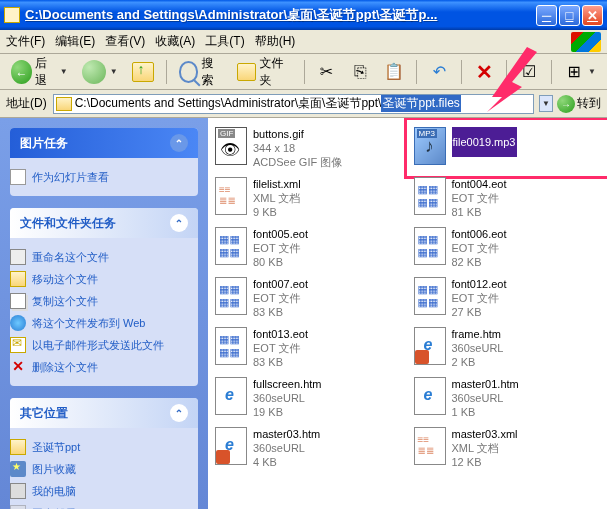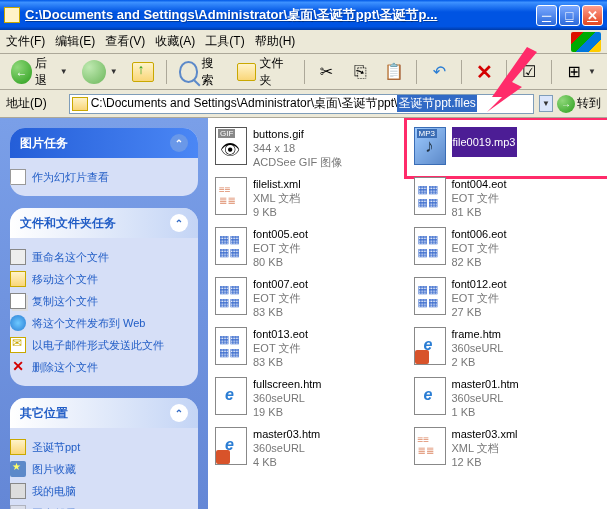--- a/index.html
+++ b/index.html
@@ -28,33 +28,33 @@
 .sep { width: 1px; height: 24px; background: #aca899; margin: 0 3px; }
 .searchico { width: 22px; height: 22px; border-radius: 50%; border: 2px solid #5c89c9; position: relative; }
 .searchico::after{content:"";position:absolute;width:8px;height:2px;background:#5c89c9;bottom:-3px;right:-5px;transform:rotate(45deg);}
 .folderico { width: 22px; height: 18px; background: linear-gradient(to bottom,#fff3c8,#f9d679); border: 1px solid #c9a800; border-radius: 2px; }
 .tico { width: 20px; height: 20px; display: flex; align-items: center; justify-content: center; font-size: 16px; }
 .red-x { color: #d40000; font-weight: bold; font-size: 20px; }
 .dropdown-arrow { font-size: 8px; color: #333; margin-left: 1px; }
 
 
 .addrbar { background: #ece9d8; border-bottom: 1px solid #aca899; padding: 3px 6px; display: flex; align-items: center; height: 28px; font-size: 12px; gap: 4px; }
-.addrlabel { margin-right: 18px; }
+.addrlabel { margin-right: 2px; }
 .addrinput { flex: 1; background: white; border: 1px solid #7f9db9; height: 20px; display: flex; align-items: center; padding: 0 2px; font-size: 12px; overflow: hidden; }
 .addr-folder { width: 16px; height: 14px; background: linear-gradient(to bottom,#fff3c8,#f9d679); border: 1px solid #c9a800; margin-right: 3px; flex-shrink: 0; }
 .addr-highlight { background: #316ac5; color: white; padding: 0 1px; }
 .gobtn { display: flex; align-items: center; gap: 2px; }
 .go-ico { width: 18px; height: 18px; border-radius: 50%; background: radial-gradient(circle at 30% 30%, #8fd87a, #2a9e1b); display: flex; align-items: center; justify-content: center; color: white; font-size: 10px; }
 
 
 .body { display: flex; height: calc(509px - 30px - 24px - 36px - 28px); }
 
 
 .sidebar { width: 208px; background: linear-gradient(to bottom, #7a9fe8, #6487d6); padding: 10px; overflow: hidden; }
-.panel { background: #d6dff7; border-radius: 15px; margin-bottom: 12px; overflow: hidden; }
+.panel { background: #d6dff7; border-radius: 4px; margin-bottom: 12px; overflow: hidden; }
 .panel-hdr { background: linear-gradient(to right, white, #c3d4f5); padding: 6px 10px; font-size: 12px; font-weight: bold; color: #215dc6; display: flex; align-items: center; justify-content: space-between; }
 .panel.primary .panel-hdr { background: linear-gradient(to right, #245ed8, #4b87f5); color: white; }
 .chev { width: 18px; height: 18px; border-radius: 50%; background: white; color: #316ac5; display: flex; align-items: center; justify-content: center; font-size: 10px; }
 .panel.primary .chev { background: #6a98e8; color: white; }
 .panel-body { padding: 8px 0; font-size: 11px; color: #215dc6; }
 .panel-body .item { display: flex; align-items: center; gap: 6px; padding: 3px 0; }
 .sico { width: 16px; height: 16px; flex-shrink: 0; }
 .sico.slide { background: #fff; border:1px solid #999; }
 .sico.rename { background: #eee; border:1px solid #888; }
 .sico.move { background: linear-gradient(to bottom,#fff3c8,#f9d679); border:1px solid #c9a800; }

